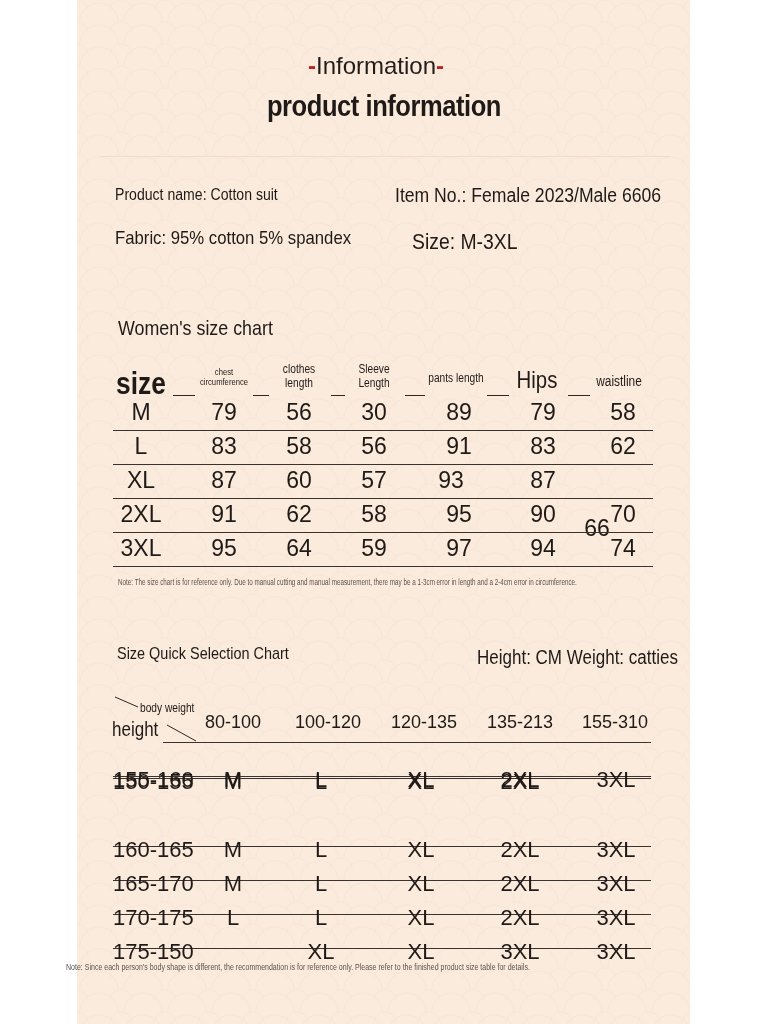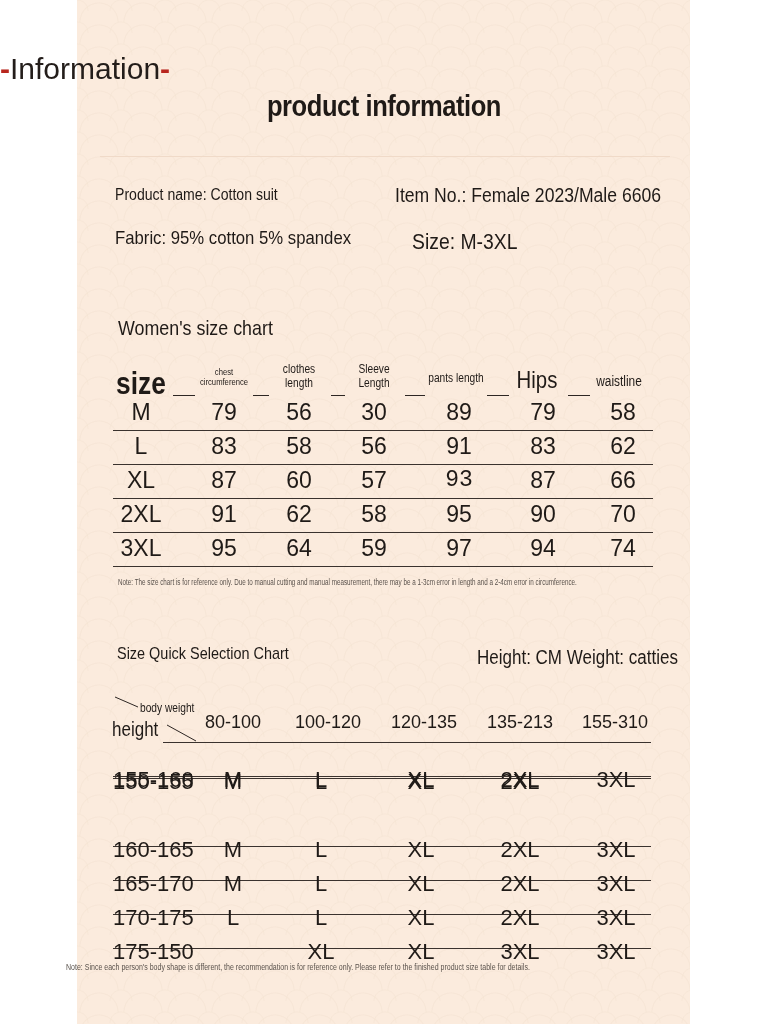--- a/index.html
+++ b/index.html
@@ -12,21 +12,21 @@
     background-color:#fbebdd;
     background-image:
       radial-gradient(circle at 50% 100%, transparent 18px, rgba(240,222,205,0.45) 19px, transparent 20px),
       radial-gradient(circle at 50% 100%, transparent 10px, rgba(240,222,205,0.35) 11px, transparent 12px);
     background-size:44px 22px, 44px 22px;
     background-position:0 0, 22px 11px;
   }
   .abs { position:absolute; white-space:nowrap; }
   .cond { font-family:"Liberation Sans", sans-serif; transform-origin:left center; }
 
-  .kicker { left:0; width:752px; top:52px; font-size:30px; color:#231d1a; }
+  .kicker { left:0; width:752px; top:52px; text-align:center; font-size:24px; color:#231d1a; }
   .kicker .dash { color:#b8261e; font-weight:bold; }
   .title { left:0; width:768px; top:90px; text-align:center; font-size:29px; font-weight:bold; letter-spacing:-0.5px; transform:scaleX(0.88); }
   .divider { left:100px; width:570px; top:156px; height:1px; background:#f0dac8; }
 
   .info { font-size:16px; transform:scaleX(0.88); }
   .info.big { font-size:20px; }
 
   .section-title { font-size:21px; transform:scaleX(0.85); }
   .wt-head { position:absolute; top:362px; left:113px; width:540px; height:36px; }
   .wt-head .h { position:absolute; text-align:center; line-height:1.15; transform:translateX(-50%); }
@@ -101,23 +101,23 @@
   <span style="left:261px;">56</span>
   <span style="left:346px;">91</span>
   <span style="left:430px;">83</span>
   <span style="left:510px;">62</span>
 </div>
 <div class="wt-row" style="top:464px;">
   <span style="left:28px;">XL</span>
   <span style="left:111px;">87</span>
   <span style="left:186px;">60</span>
   <span style="left:261px;">57</span>
-  <span style="left:346px;font-family:Liberation Mono, monospace;">93</span>
+  <span style="left:338px;">93</span>
   <span style="left:430px;">87</span>
-  <span style="left:510px;">66</span>
+  <span style="left:484px;margin-top:48px;">66</span>
 </div>
 <div class="wt-row" style="top:498px;">
   <span style="left:28px;">2XL</span>
   <span style="left:111px;">91</span>
   <span style="left:186px;">62</span>
   <span style="left:261px;">58</span>
   <span style="left:346px;">95</span>
   <span style="left:430px;">90</span>
   <span style="left:510px;">70</span>
 </div>

